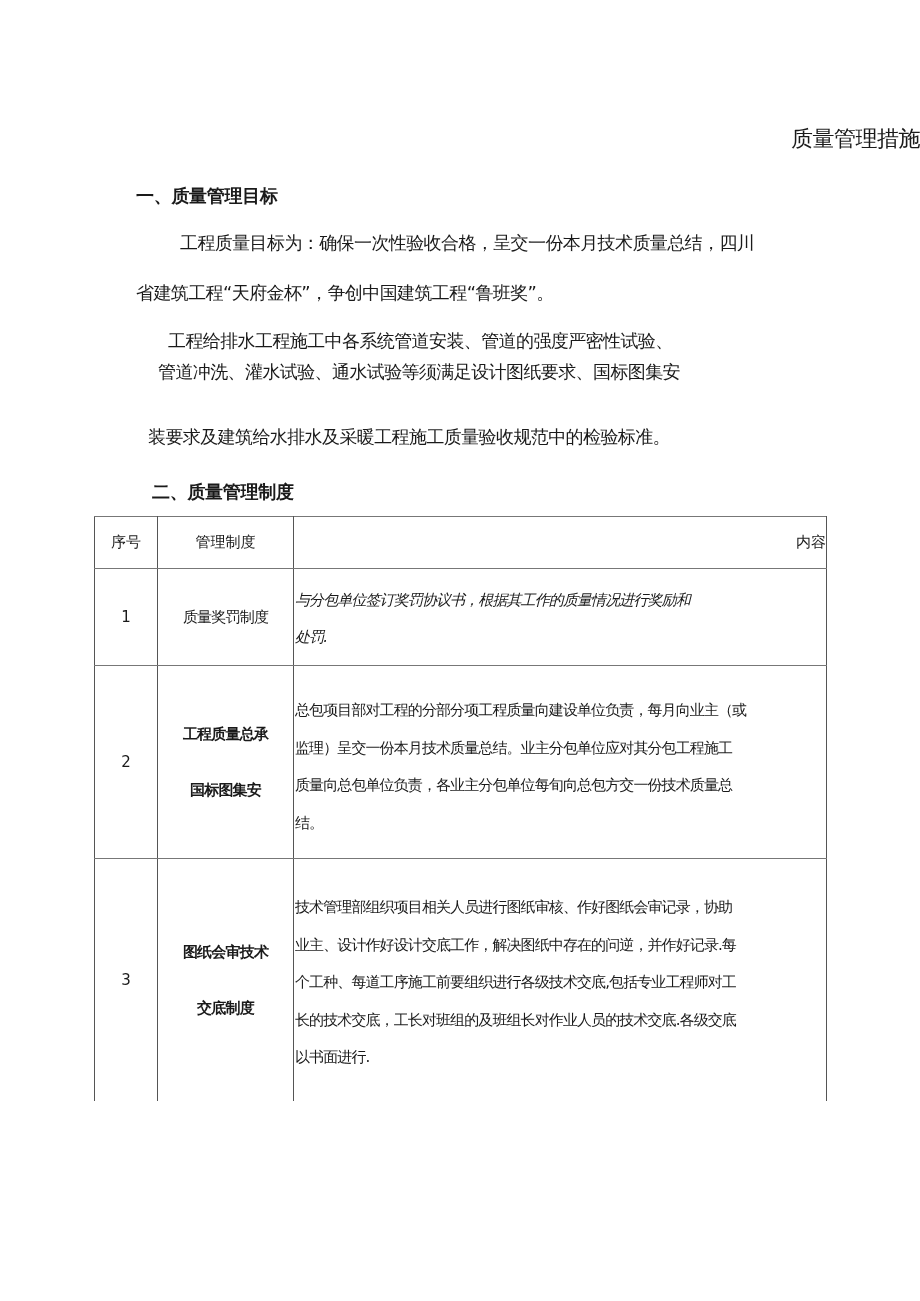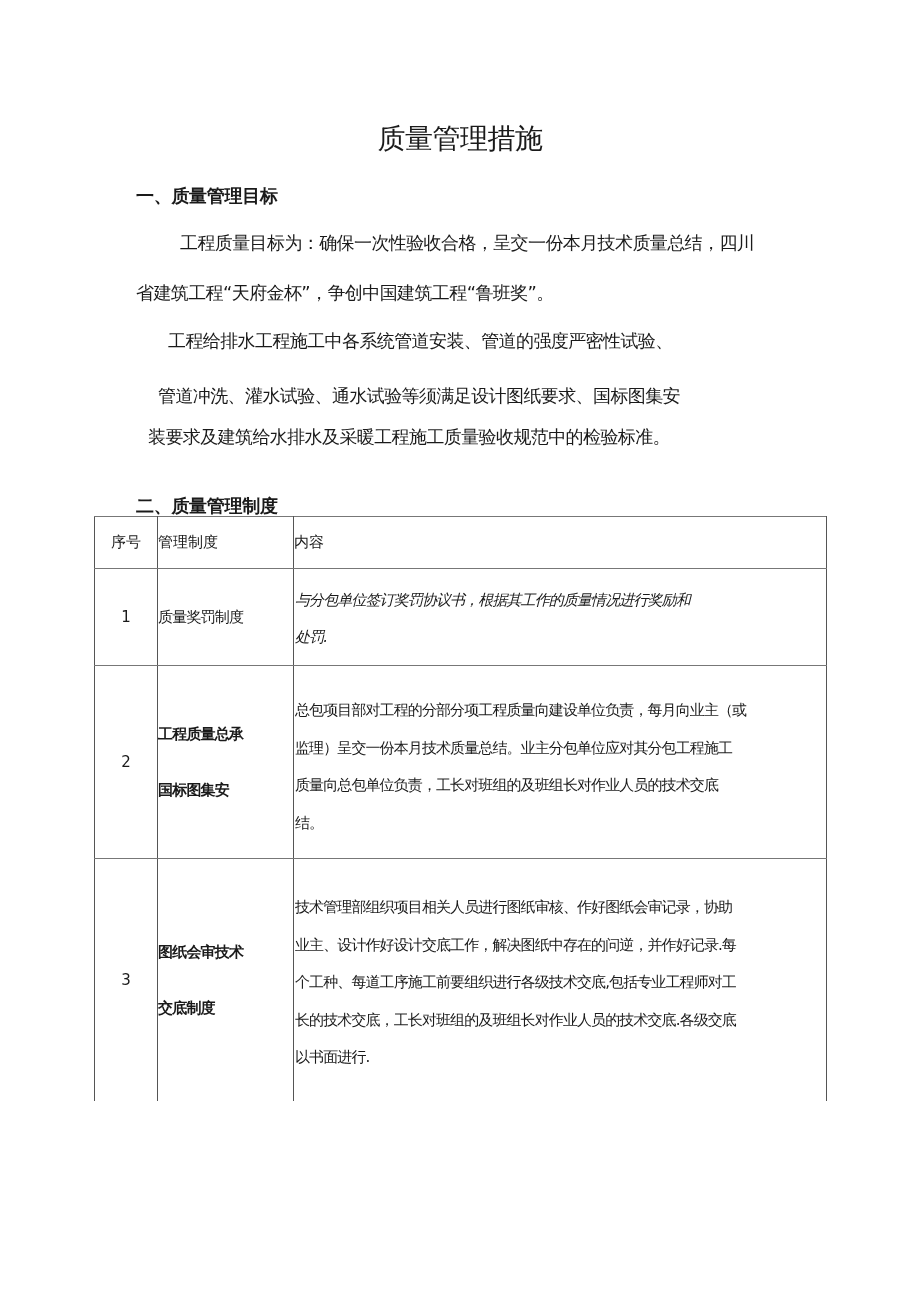--- a/index.html
+++ b/index.html
@@ -13,22 +13,22 @@
     position: relative;
     overflow: hidden;
     font-family: "DejaVu Sans", "Liberation Sans", sans-serif;
     color: #1a1a1a;
   }
   .page-title {
     position: absolute;
     left: 0;
     width: 920px;
     top: 122px;
-    text-align: center;
-    font-size: 28px;
+    text-align: right;
+    font-size: 22px;
     line-height: 34px;
     letter-spacing: -0.5px;
   }
   .section-heading {
     position: absolute;
     left: 136px;
     font-size: 18px;
     font-weight: bold;
     line-height: 28px;
     letter-spacing: -0.3px;
@@ -54,21 +54,21 @@
     border-top: 1px solid #777;
     border-bottom: 1px solid #777;
     font-size: 15px;
     vertical-align: middle;
     padding: 0;
   }
   .doc-table tr.last td {
     border-bottom: none;
   }
   .col-no { width: 62px; text-align: center; }
-  .col-name { width: 135px; }
+  .col-name { width: 135px; text-align: center; }
   .col-content { width: 532px; text-align: left; }
   .hdr td { height: 51px; }
   .cell-lines {
     line-height: 38px;
     letter-spacing: -0.8px;
     white-space: nowrap;
   }
   .content-lines {
     line-height: 37.5px;
     letter-spacing: -0.9px;
@@ -87,32 +87,32 @@
 
 <div class="section-heading" style="top:182px;">一、质量管理目标</div>
 
 <div>
   <div class="para-line" style="left:180px; top:229px;">工程质量目标为：确保一次性验收合格，呈交一份本月技术质量总结，四川</div>
   <div class="para-line" style="left:136px; top:279px;">省建筑工程“天府金杯”，争创中国建筑工程“鲁班奖”。</div>
 </div>
 
 <div>
   <div class="para-line" style="left:168px; top:327px;">工程给排水工程施工中各系统管道安装、管道的强度严密性试验、</div>
-  <div class="para-line" style="left:158px; top:382px;">管道冲洗、灌水试验、通水试验等须满足设计图纸要求、国标图集安</div>
+  <div class="para-line" style="left:158px; top:358px;">管道冲洗、灌水试验、通水试验等须满足设计图纸要求、国标图集安</div>
   <div class="para-line" style="left:148px; top:423px;">装要求及建筑给水排水及采暖工程施工质量验收规范中的检验标准。</div>
 </div>
 
-<div class="section-heading" style="top:492px;">二、质量管理制度</div>
+<div class="section-heading" style="top:478px;margin-left:16px;">二、质量管理制度</div>
 
 <table class="doc-table">
   <tbody>
       <tr class="hdr">
     <td class="col-no">序号</td>
     <td class="col-name">管理制度</td>
-    <td class="col-content" style="text-align:left;">内容</td>
+    <td class="col-content" style="text-align:right;">内容</td>
   </tr>
 
   <tr class="row1">
     <td class="col-no">1</td>
     <td class="col-name">
       <div class="cell-lines">质量奖罚制度</div>
     </td>
     <td class="col-content">
       <div class="content-lines" style="padding-top:4px;font-style:italic;">
         <div>与分包单位签订奖罚协议书，根据其工作的质量情况进行奖励和</div>
@@ -124,21 +124,21 @@
   <tr class="row2">
     <td class="col-no">2</td>
     <td class="col-name name-lines">
       <div class="cell-lines" style="line-height:56px;">工程质量总承</div>
       <div class="cell-lines" style="line-height:56px;">国标图集安</div>
     </td>
     <td class="col-content">
       <div class="content-lines" style="padding-top:10px;">
         <div>总包项目部对工程的分部分项工程质量向建设单位负责，每月向业主（或</div>
         <div>监理）呈交一份本月技术质量总结。业主分包单位应对其分包工程施工</div>
-        <div>质量向总包单位负责，工长对班组的及班组长对作业人员的技术交底</div>
+        <div>质量向总包单位负责，各业主分包单位每旬向总包方交一份技术质量总</div>
         <div>结。</div>
       </div>
     </td>
   </tr>
 
   <tr class="row3 last">
     <td class="col-no">3</td>
     <td class="col-name name-lines">
       <div class="cell-lines" style="line-height:56px;">图纸会审技术</div>
       <div class="cell-lines" style="line-height:56px;">交底制度</div>

